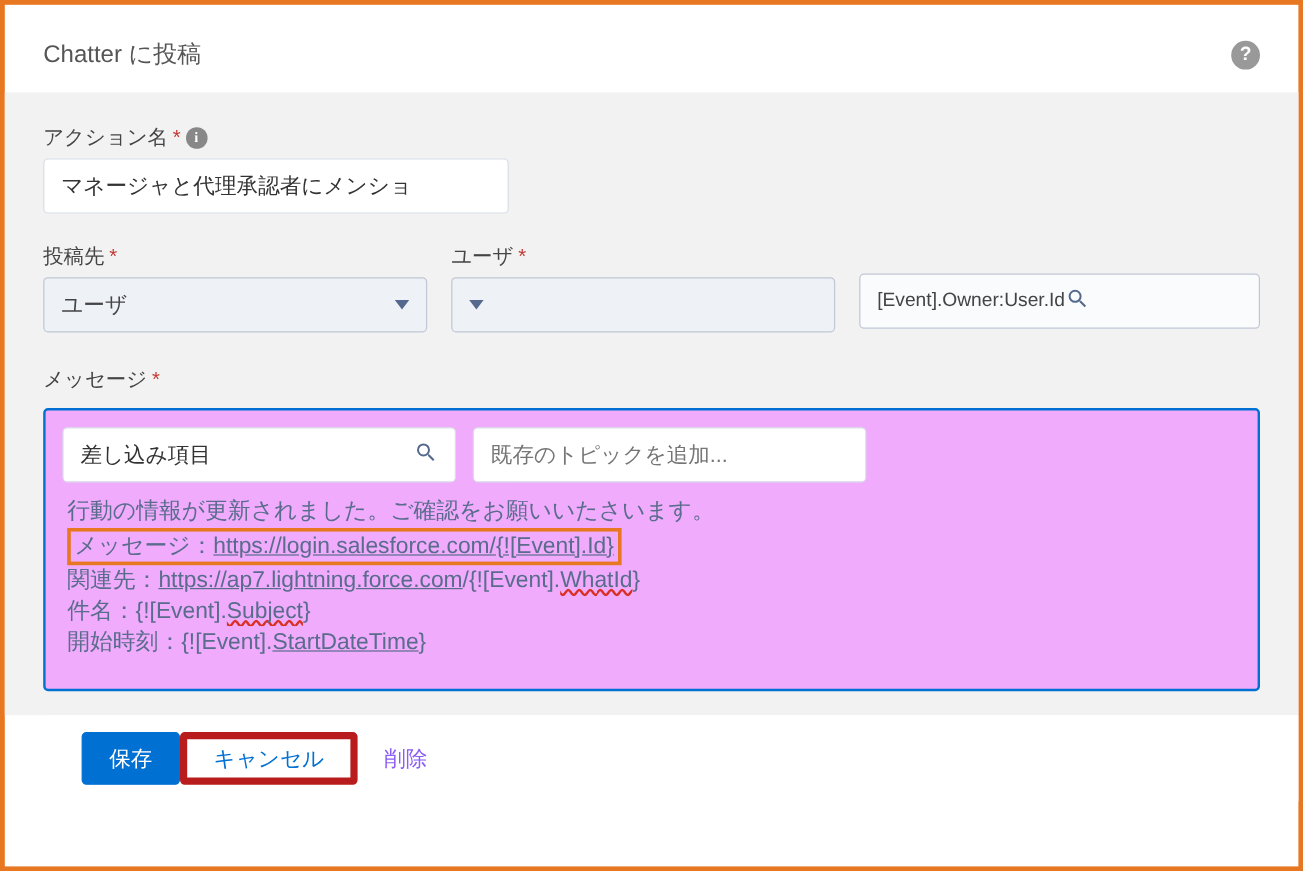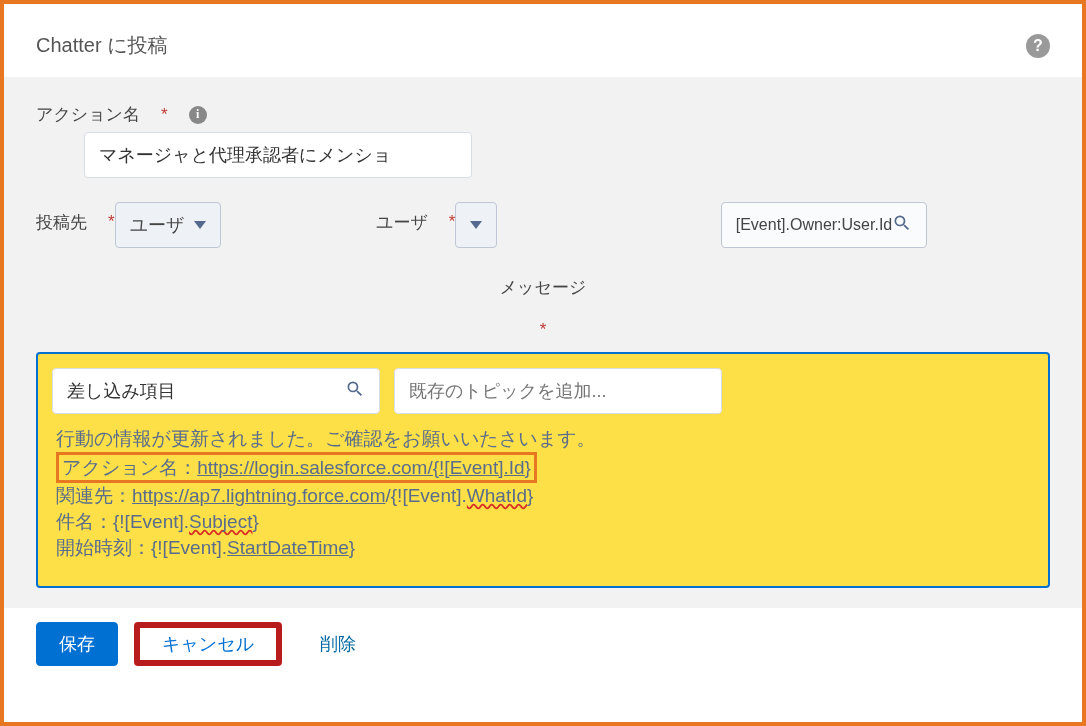--- a/index.html
+++ b/index.html
@@ -44,21 +44,21 @@
     .form-body {
       background: #f3f2f2;
       padding: 26px 32px 20px 32px;
     }
     .field-label {
       font-size: 17px;
       color: #444;
       margin-bottom: 6px;
       display: flex;
       align-items: center;
-      gap: 21px;
+      gap: 4px;
     }
     .req { color: #c23934; }
     .info-icon {
       width: 18px; height: 18px;
       border-radius: 50%;
       background: #888;
       color: #fff;
       display: inline-flex;
       align-items: center;
       justify-content: center;
@@ -70,27 +70,27 @@
       height: 46px;
       border: 1px solid #d8dde6;
       border-radius: 4px;
       background: #fff;
       padding: 0 14px;
       font-size: 18px;
       color: #333;
       outline: none;
     }
     .row1 { margin-bottom: 24px; }
-    .row1 .text-input { width: 388px; margin-left: 48px; }
+    .row1 .text-input { width: 388px; }
     .row2 {
       display: flex;
       gap: 20px;
       margin-bottom: 28px;
     }
-    .col { display: flex; flex-direction: row; }
+    .col { display: flex; flex-direction: column; }
     .select {
       height: 46px;
       border: 1px solid #bfc7d4;
       border-radius: 4px;
       background: #eef1f6;
       display: flex;
       align-items: center;
       justify-content: space-between;
       padding: 0 14px;
       font-size: 18px;
@@ -113,25 +113,25 @@
       color: #444;
     }
     .search-box span { flex: 1; }
     .triangle {
       width: 0; height: 0;
       border-left: 6px solid transparent;
       border-right: 6px solid transparent;
       border-top: 8px solid #54698d;
     }
     .search-icon svg { width: 20px; height: 20px; fill: #54698d; }
-    .message-section .field-label { margin-bottom: 12px; flex-direction: column; }
+    .message-section .field-label { margin-bottom: 12px; }
     .message-box {
       border: 2px solid #0070d2;
       border-radius: 4px;
-      background: #fde047;
+      background: #f0abfc;
       padding: 14px;
     }
     .msg-toolbar {
       display: flex;
       gap: 14px;
       margin-bottom: 8px;
     }
     .merge-field {
       width: 328px;
       height: 46px;
@@ -174,34 +174,35 @@
       border: 3px solid #e87722;
       display: inline-block;
       padding: 0 3px;
     }
     .msg-content a { color: #5a6c8c; text-decoration: underline; text-decoration-style: solid; text-align: center;}
     .spell-red { text-decoration: underline wavy #d93025; text-decoration-skip-ink: none; text-align: center;}
     .footer {
       padding: 14px 32px;
       display: flex;
       align-items: center;
-      gap: 16px;
+      gap: 0;
       background:#fff;
+      margin-left:32px;
     }
     .btn {
       height: 44px;
       padding: 0 22px;
       border-radius: 4px;
       font-size: 18px;
       cursor: pointer;
       border: 1px solid transparent;
     }
     .btn-primary { background: #0070d2; color: #fff; border-color: #0070d2; }
     .btn-secondary { background: #fff; color: #0070d2; border: 6px solid #b91c1c; }
-    .btn-link { background: transparent; color: #0369a1; border: none; }
+    .btn-link { background: transparent; color: #8b5cf6; border: none; }
     .msg-content::-webkit-scrollbar { width: 16px; }
     .msg-content::-webkit-scrollbar-track { background: #f0f0f0; }
     .msg-content::-webkit-scrollbar-thumb { background: #c1c1c1; border-radius: 2px;}
   </style>
 </head>
 <body>
 
 <div class="outer">
   <div class="header">
     <h2>Chatter に投稿</h2>
@@ -270,21 +271,21 @@
                 </svg>
             </span>
           </div>
           <input class="topic-input" placeholder="既存のトピックを追加..." style="">
         </div>
 
         <div class="msg-textarea">
           <div class="msg-content">
             <div>行動の情報が更新されました。ご確認をお願いいたさいます。</div>
             <div>
-              <span class="highlight-box"><span>アクション名：</span><a>https://login.salesforce.com/{![Event].Id}</a></span>
+              <span class="highlight-box"><span>メッセージ：</span><a>https://login.salesforce.com/{![Event].Id}</a></span>
             </div>
             <div>
               <span>関連先：</span><a>https://ap7.lightning.force.com</a><span>/{![Event].</span><span class="spell-red">WhatId</span><span>}</span>
             </div>
             <div>
               <span>件名：{![Event].</span><span class="spell-red">Subject</span><span>}</span>
             </div>
             <div>
               <span>開始時刻：{![Event].</span><span style="text-decoration:underline">StartDateTime</span><span>}</span>
             </div>

